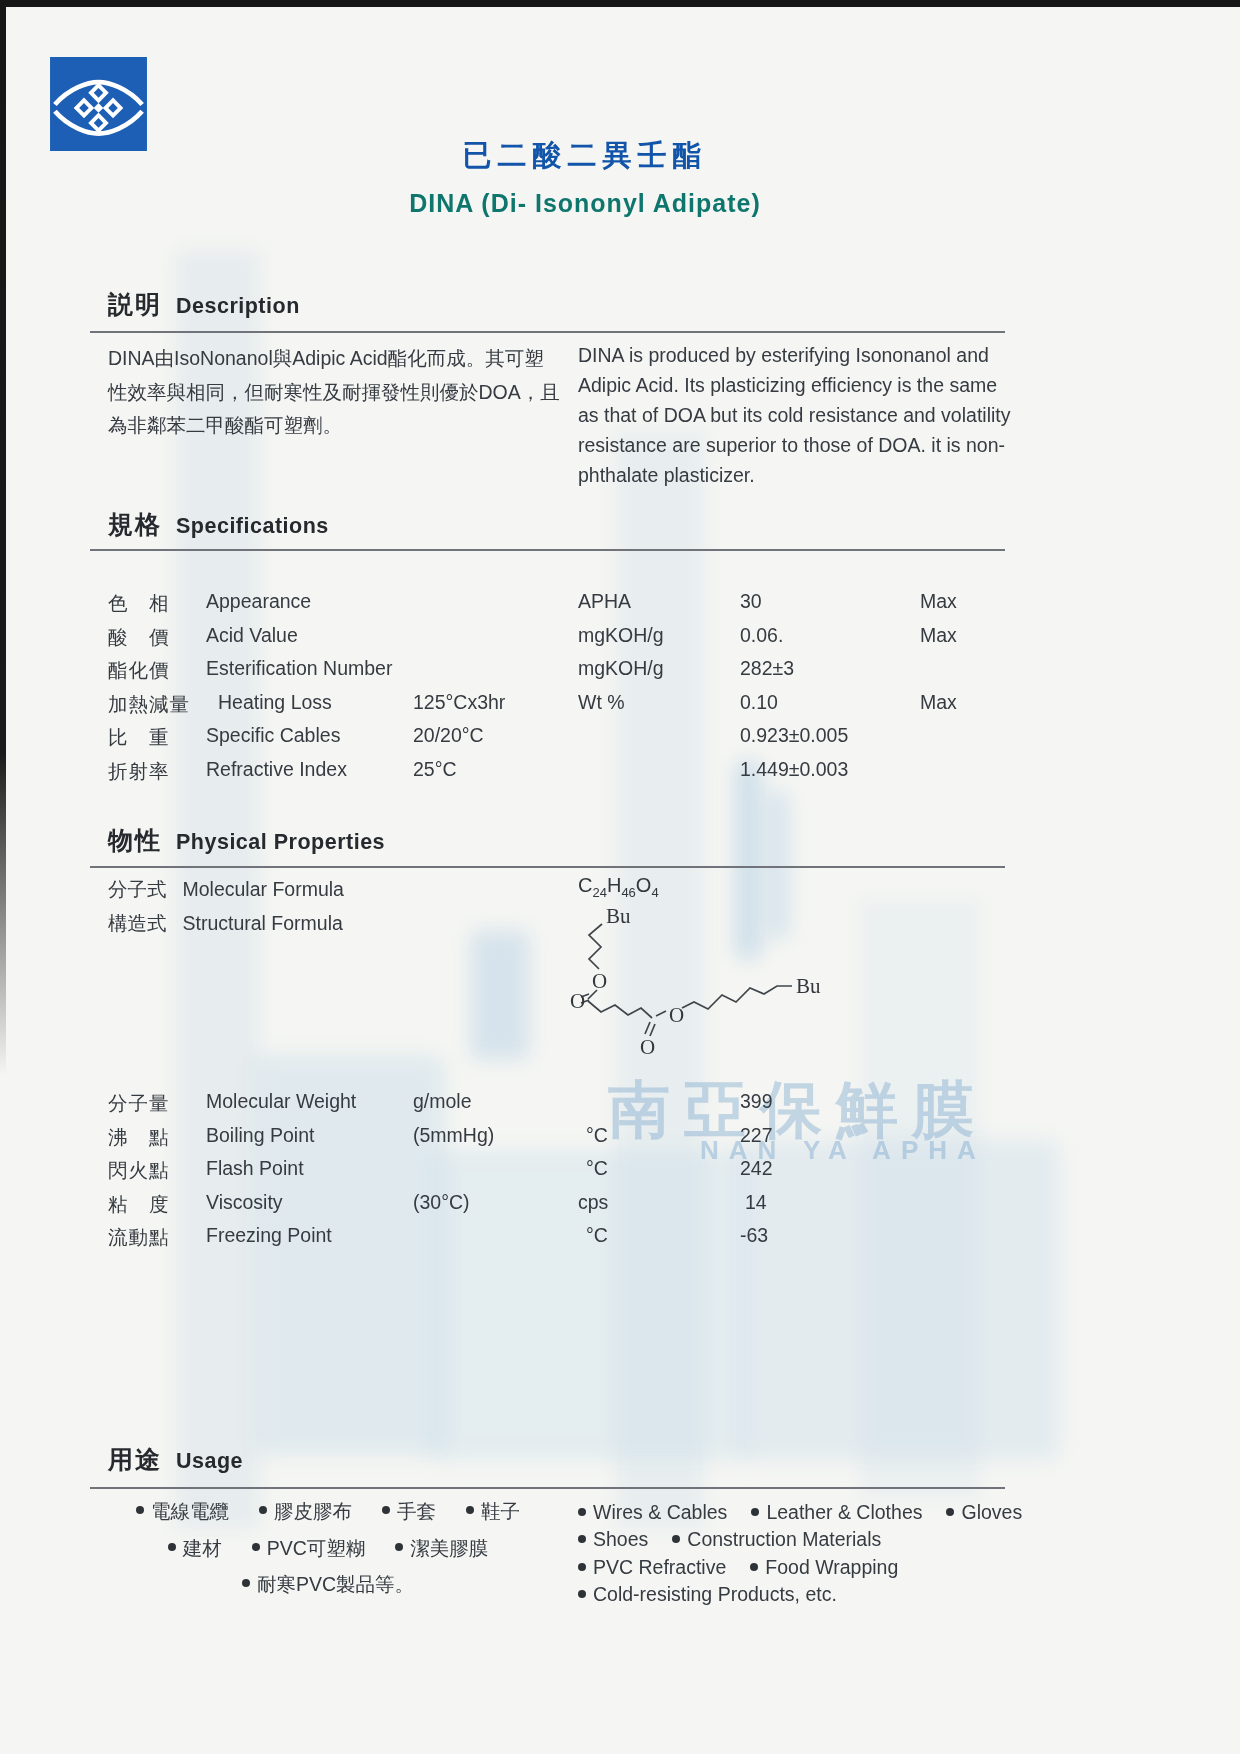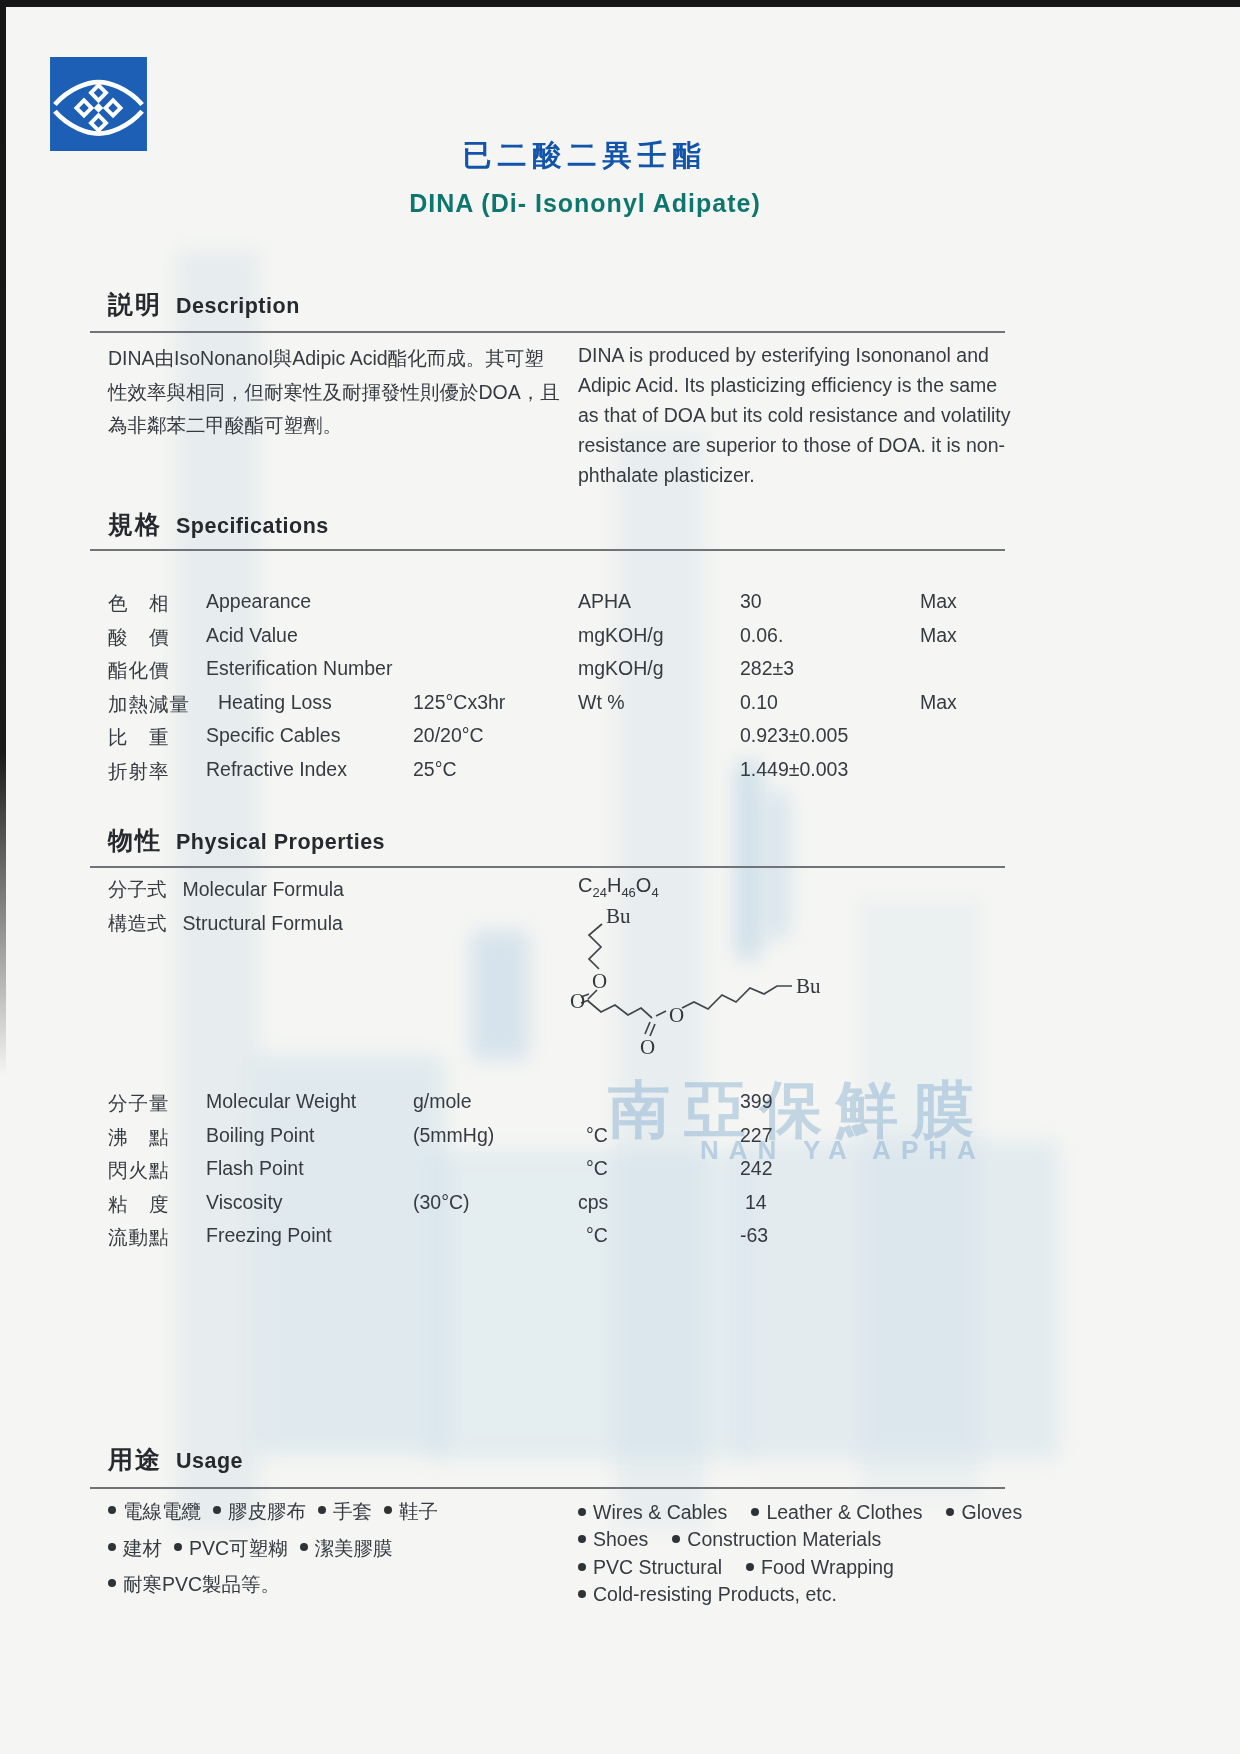--- a/index.html
+++ b/index.html
@@ -56,21 +56,21 @@
   .c-val  { left:650px; }
   .c-lim  { left:830px; }
   
   .formula { position:absolute; left:578px; top:874px; font-size:20px; color:#33383e; }
   .formula sub { font-size:13px; }
   .phys-row-label { position:absolute; left:108px; font-size:19.5px; color:#363b42; white-space:nowrap; }
   .phys-row-label .en { margin-left:16px; }
   .structure { position:absolute; left:570px; top:898px; }
   
   .usage-zh { position:absolute; left:108px; top:1498px; width:440px; }
-  .usage-zh .uline { display:flex; gap:12px; height:36.5px; align-items:flex-start; }
+  .usage-zh .uline { display:flex; gap:30px; height:36.5px; align-items:flex-start;justify-content:center; }
   .usage-en { position:absolute; left:578px; top:1496px; width:450px; }
   .usage-en .uline { display:flex; gap:24px; height:27.5px; align-items:flex-end; }
   .uitem { display:flex; align-items:flex-start; font-size:19.5px; color:#363b42; white-space:nowrap; }
   .dot { width:8px; height:8px; border-radius:50%; background:#2e3338; margin:8px 7px 0 0; flex:none; }
   .usage-en .dot { margin-top:7px; }
   svg text { font-family:"Liberation Serif","DejaVu Serif",serif; }
 </style>
 </head>
 <body>
 
@@ -305,21 +305,21 @@
           <span>Shoes</span>
         </span>
       <span class="uitem">
           <span class="dot"></span>
           <span>Construction Materials</span>
         </span>
     </div>
     <div class="uline">
       <span class="uitem">
           <span class="dot"></span>
-          <span>PVC Structural</span>
+          <span>PVC Refractive</span>
         </span>
       <span class="uitem">
           <span class="dot"></span>
           <span>Food Wrapping</span>
         </span>
     </div>
     <div class="uline">
       <span class="uitem">
           <span class="dot"></span>
           <span>Cold-resisting Products, etc.</span>

